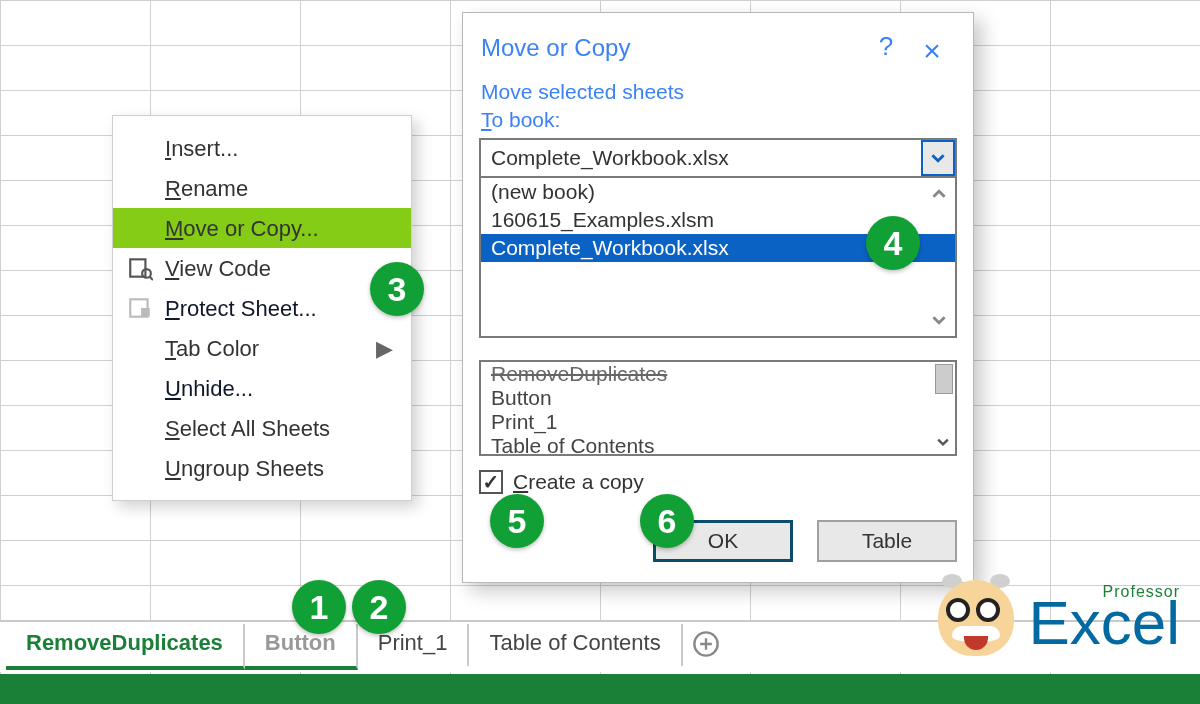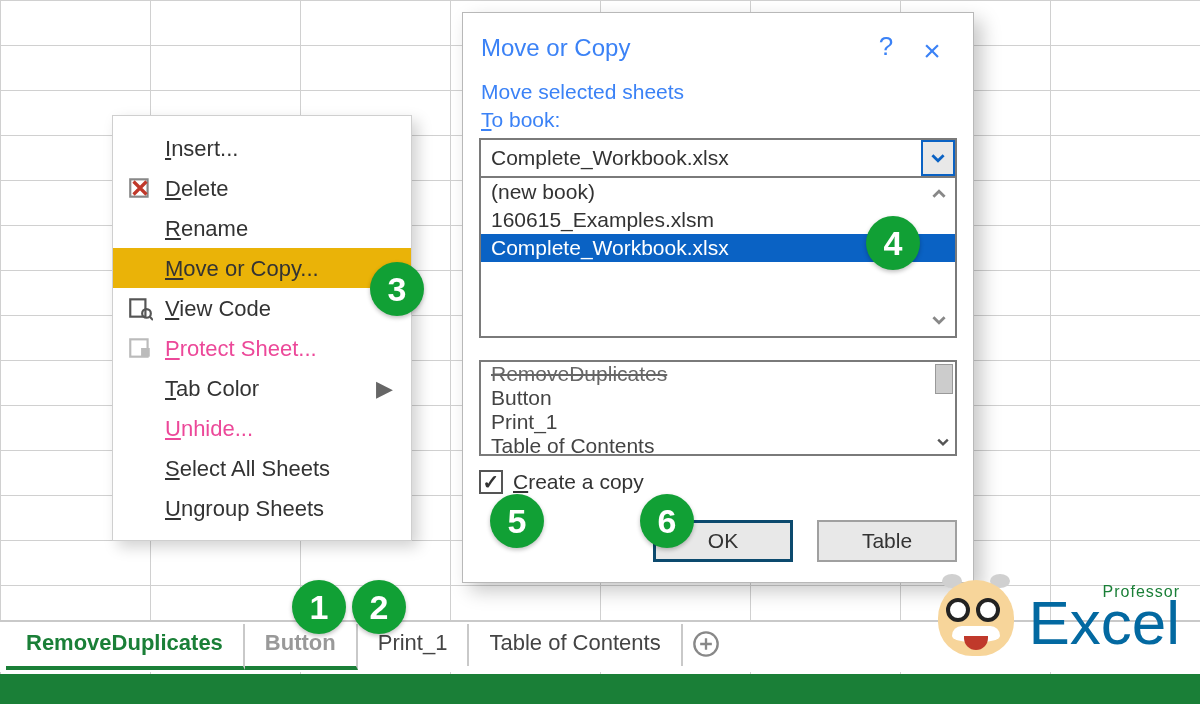--- a/index.html
+++ b/index.html
@@ -84,22 +84,22 @@
     z-index: 20;
   }
   .ctxitem {
     display: flex;
     align-items: flex-end;
     padding: 6px 18px 6px 10px;
     font-size: 22px;
     color: #333;
     cursor: pointer;
   }
-  .ctxitem.disabled { color: #ec4899; cursor: default; }
-  .ctxitem.highlight { background: #eab308; }
+  .ctxitem.disabled { color: #0f172a; cursor: default; }
+  .ctxitem.highlight { background: #84cc16; }
   .ctxicon { width: 34px; height: 28px; display:flex; align-items:center; justify-content:center; margin-right: 8px; }
   .ctxicon svg { width: 26px; height: 26px; }
   .u { text-decoration: underline; }
   .submenu-arrow { margin-left: auto; color:#666; }
 
   
   .dialog {
     position: absolute;
     left: 462px;
     top: 12px;
@@ -269,29 +269,20 @@
       <path d="M12 7v10M7 12h10" stroke="#888" stroke-width="2" fill="none"></path>
     </svg>
   </div>
 </div>
 <div class="footer-strip"></div>
 
 <div class="ctxmenu">
   <div class="ctxitem">
     <span class="ctxicon"></span>
     <span><span class="u">I</span>nsert...</span>
-  </div>
-  <div class="ctxitem">
-    <span class="ctxicon">
-      <svg viewBox="0 0 24 24">
-          <rect x="3" y="4" width="16" height="16" fill="none" stroke="#888" stroke-width="2"></rect>
-          <path d="M6 6l12 12M18 6L6 18" stroke="#c0392b" stroke-width="3"></path>
-        </svg>
-    </span>
-    <span><span class="u">D</span>elete</span>
   </div>
   <div class="ctxitem">
     <span class="ctxicon"></span>
     <span><span class="u">R</span>ename</span>
   </div>
   <div class="ctxitem highlight">
     <span class="ctxicon"></span>
     <span><span class="u">M</span>ove or Copy...</span>
   </div>
   <div class="ctxitem">

